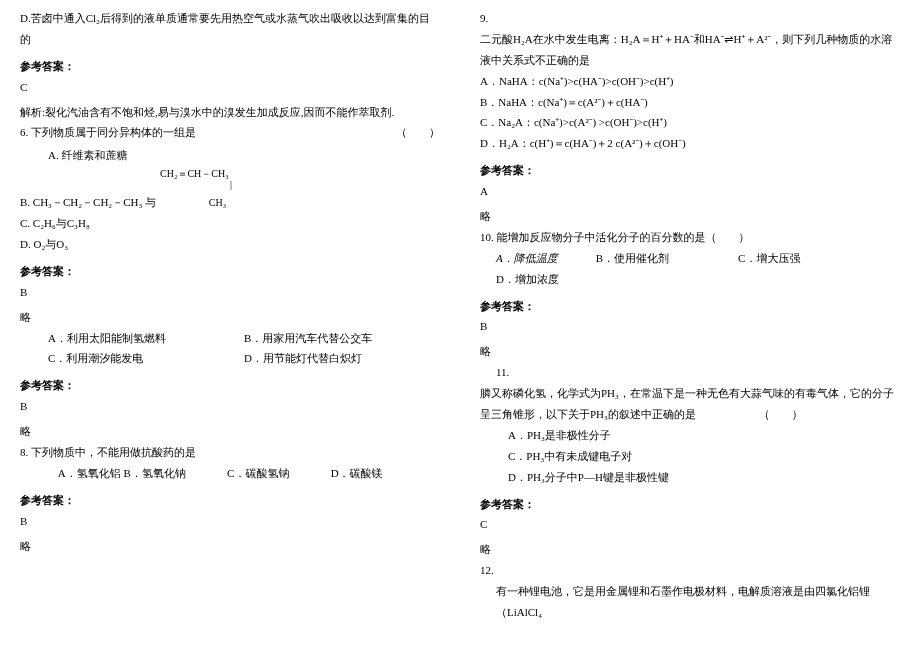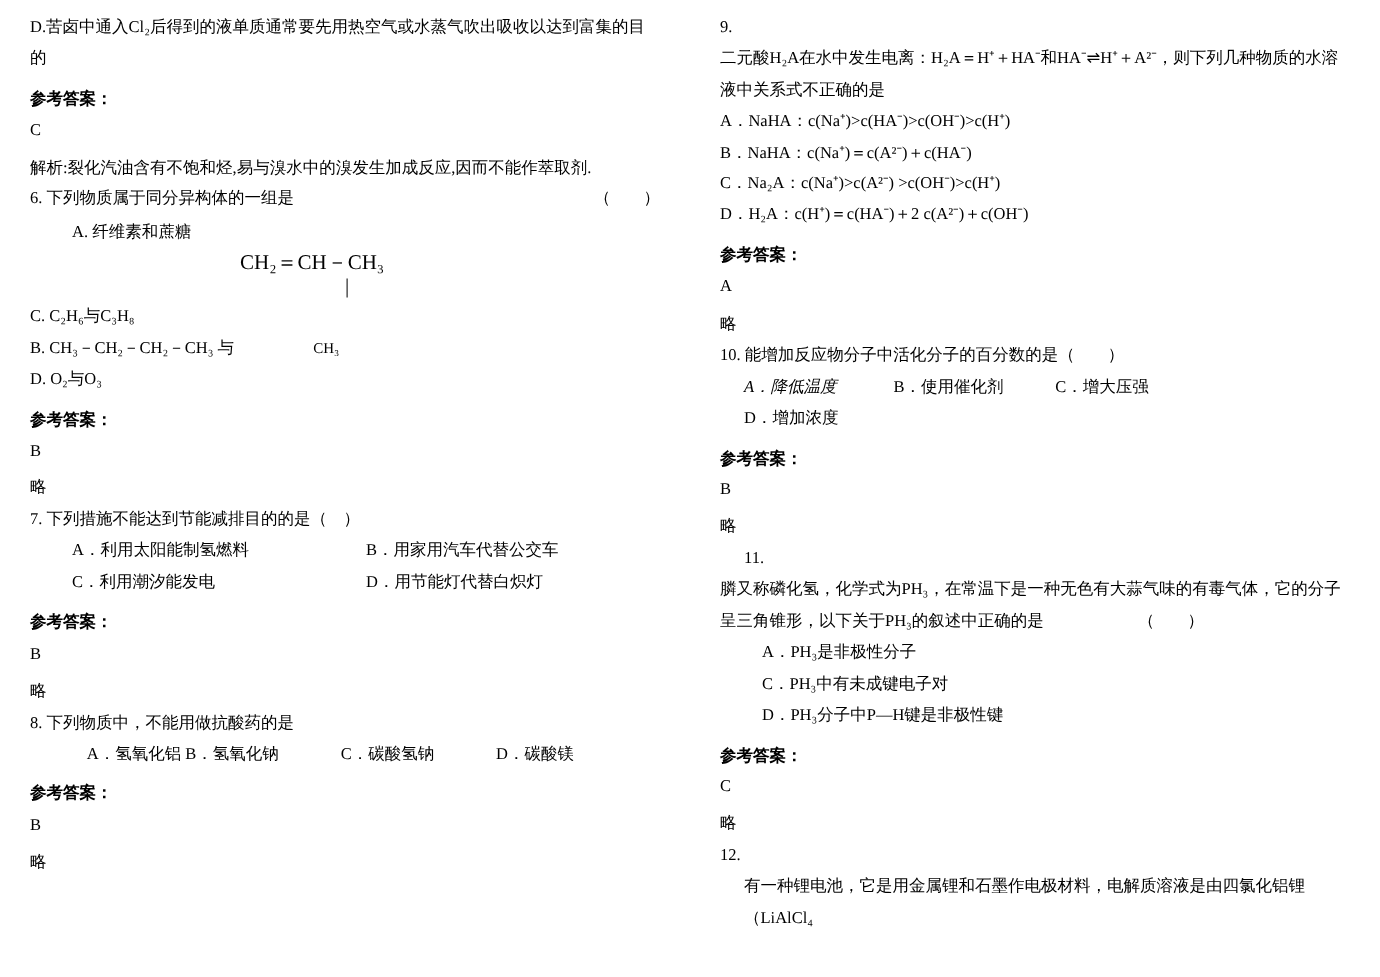--- a/index.html
+++ b/index.html
@@ -37,21 +37,21 @@
     .opt-line {
       display: flex;
       gap: 0;
     }
     .opt-item {
       flex: 1;
     }
     .formula-block {
       padding-left: 140px;
       line-height: 1.1;
-      font-size: 14px;
+      font-size: 10px;
       margin: 2px 0;
     }
     .spacer-sm { height: 4px; }
     .q-block { margin-bottom: 2px; }
     .opts4 span { display:inline-block; }
   </style>
 </head>
 <body>
 
 <div class="column">
@@ -65,33 +65,32 @@
   <div class="q-block">
     <span>6. 下列物质属于同分异构体的一组是</span>
     <span style="float:right;">（　　）</span>
   </div>
   <div class="indent2">A. 纤维素和蔗糖</div>
 
   <div class="formula-block">
     <div>CH₂＝CH－CH₃</div>
     <div style="padding-left:70px;">|</div>
   </div>
-  <div>C. C₂H₆与C₃H₈</div>
   <div>
     <span>B. CH₃－CH₂－CH₂－CH₃ 与</span>
     <span style="padding-left:50px;font-size:10px;">CH₃</span>
   </div>
+  <div>C. C₂H₆与C₃H₈</div>
   <div>D. O₂与O₃</div>
 
   <div class="answer-label">参考答案：</div>
   <div>B</div>
   <div class="spacer-sm"></div>
   <div>略</div>
 
-  <div>7. 下列措施不能达到节能减排目的的是（　）</div>
   <div class="indent2 opt-line">
     <div class="opt-item">A．利用太阳能制氢燃料</div>
     <div class="opt-item">B．用家用汽车代替公交车</div>
   </div>
   <div class="indent2 opt-line">
     <div class="opt-item">C．利用潮汐能发电</div>
     <div class="opt-item">D．用节能灯代替白炽灯</div>
   </div>
 
   <div class="answer-label">参考答案：</div>
@@ -123,21 +122,21 @@
 
   <div class="answer-label">参考答案：</div>
   <div>A</div>
   <div class="spacer-sm"></div>
   <div>略</div>
 
   <div>10. 能增加反应物分子中活化分子的百分数的是（　　）</div>
   <div class="indent1 opts4">
     <span style="width:24%;font-style:italic;">A．降低温度</span>
     <span style="width:26%;">B．使用催化剂</span>
-    <span style="width:24%;">C．增大压强</span>
+    <span style="width:24%;text-align:right;">C．增大压强</span>
     <span style="width:24%;">D．增加浓度</span>
   </div>
 
   <div class="answer-label">参考答案：</div>
   <div>B</div>
   <div class="spacer-sm"></div>
   <div>略</div>
 
   <div class="indent1">11.</div>
   <div>

